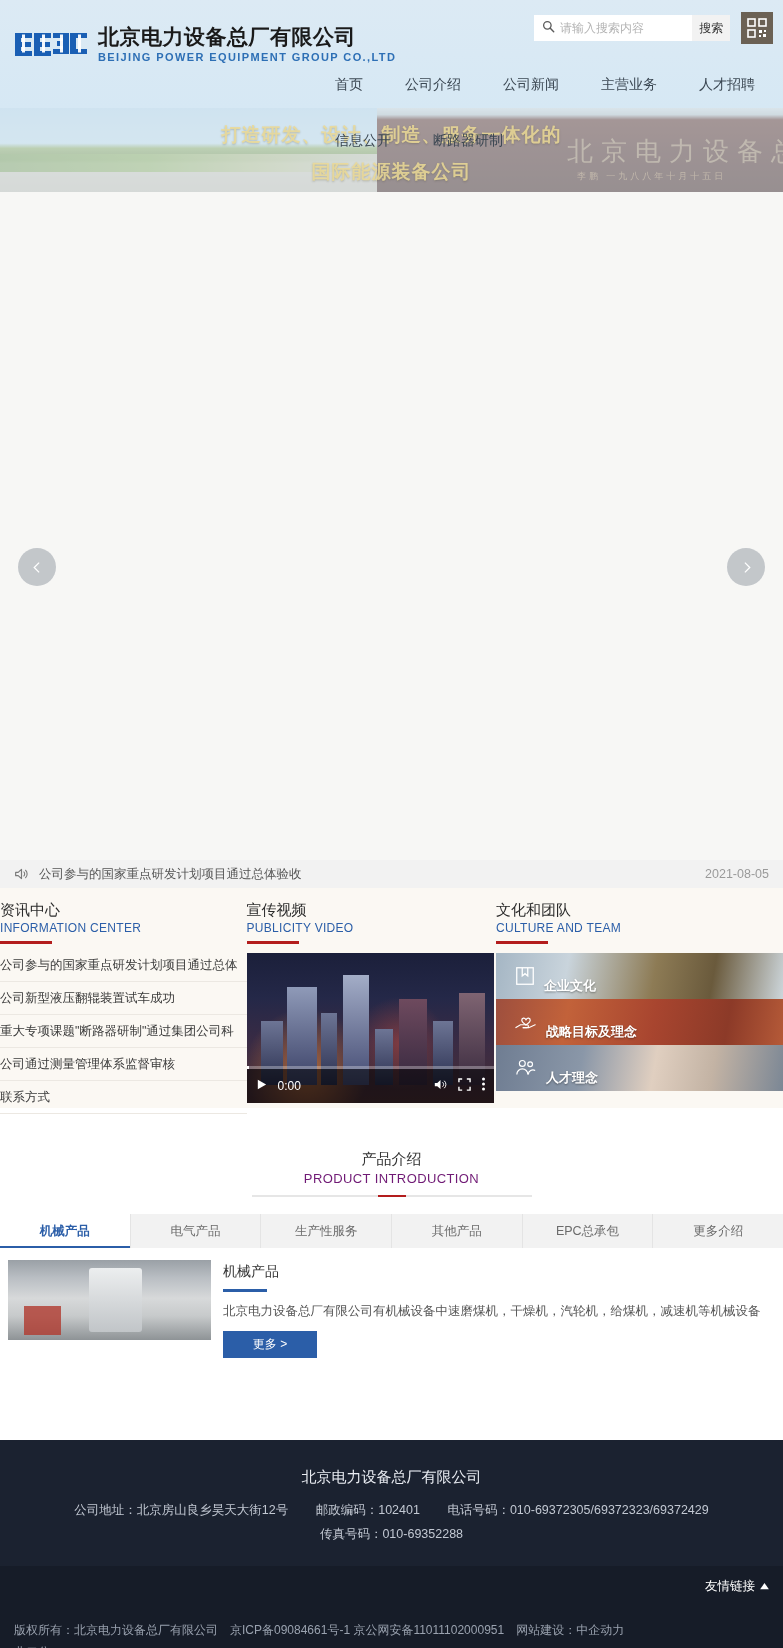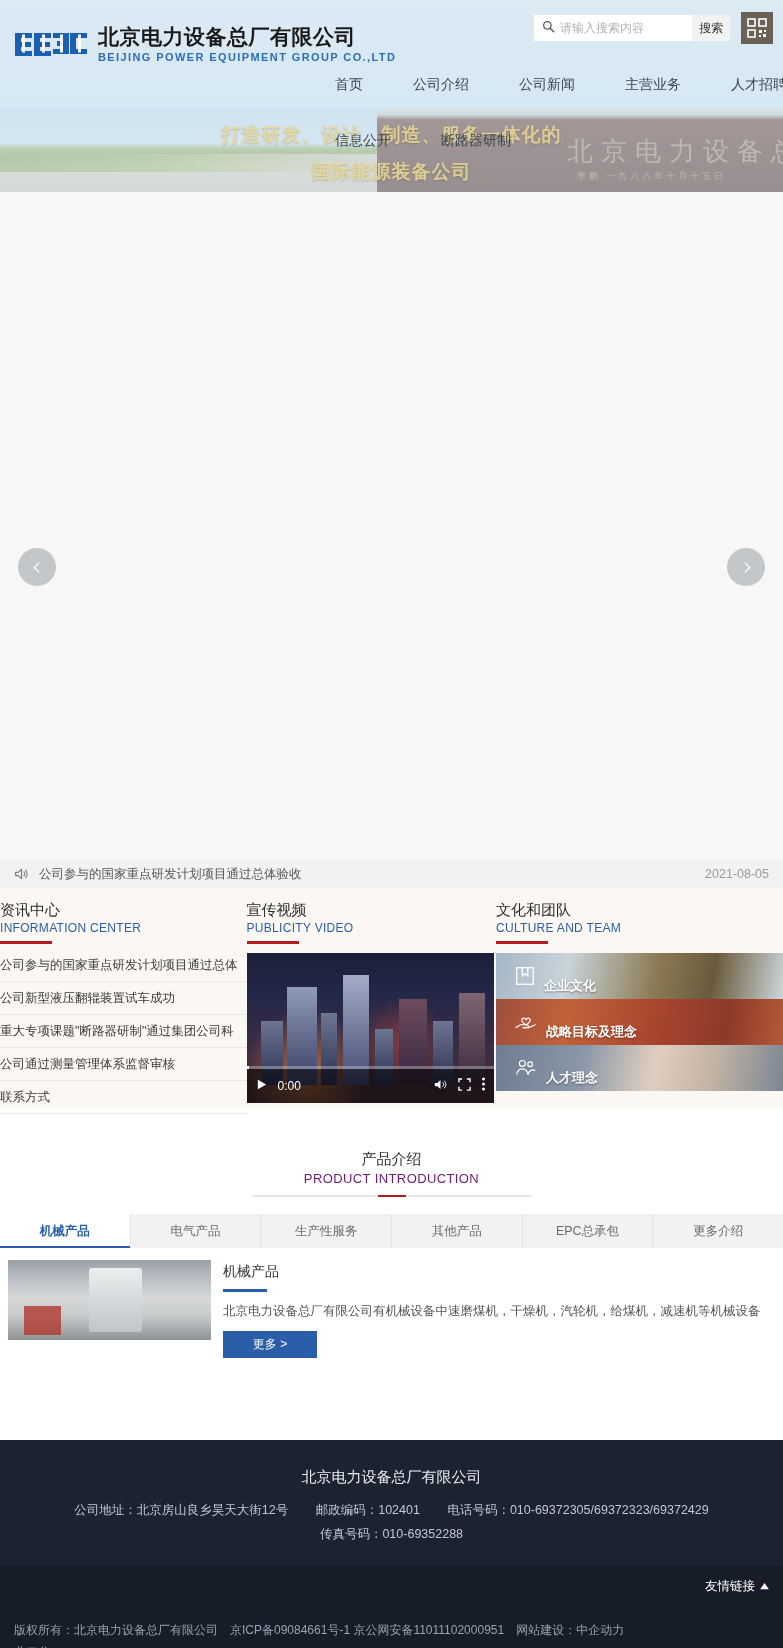--- a/index.html
+++ b/index.html
@@ -58,21 +58,21 @@
   }
   .qr-box {
     position:absolute; right:10px; top:12px;
     width:32px; height:32px; background:#6b6154;
     display:flex; align-items:center; justify-content:center;
   }
   .nav {
     position:absolute; left:318px; top:70px; width: 465px;
     font-size:14px; color:#3b4752;
   }
-  .nav .row { display:flex; gap:16px; }
+  .nav .row { display:flex; gap:8px; }
   .nav .row1 a { padding: 0 17px; line-height: 28px; }
   .nav .row2 a { padding: 0 17px; line-height: 28px; }
   .nav a { color:#3b4752; text-decoration:none; white-space:nowrap; }
   .nav .row2 { margin-top: 28px; position:relative; z-index: 5;}
 
   
   .banner {
     position: relative; height: 752px; width: 783px; overflow:hidden;
     background:#f7f7f5;
   }

